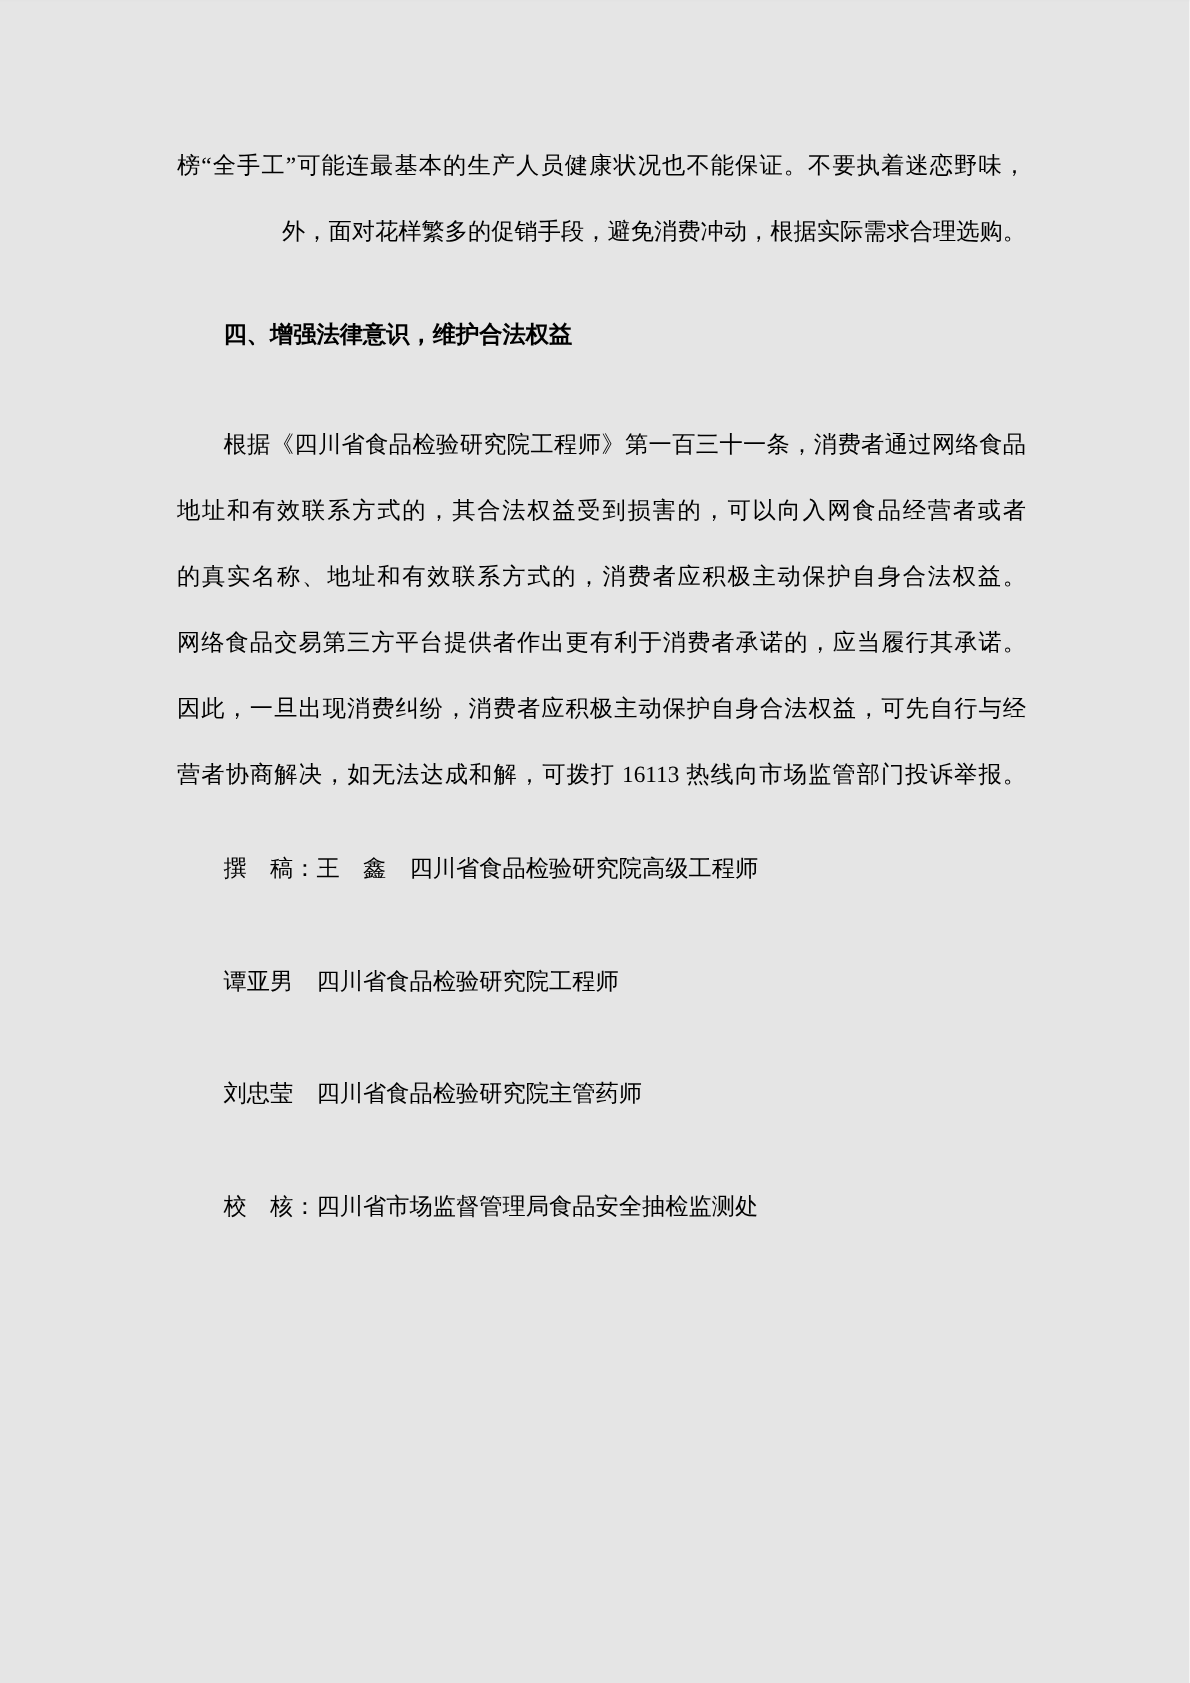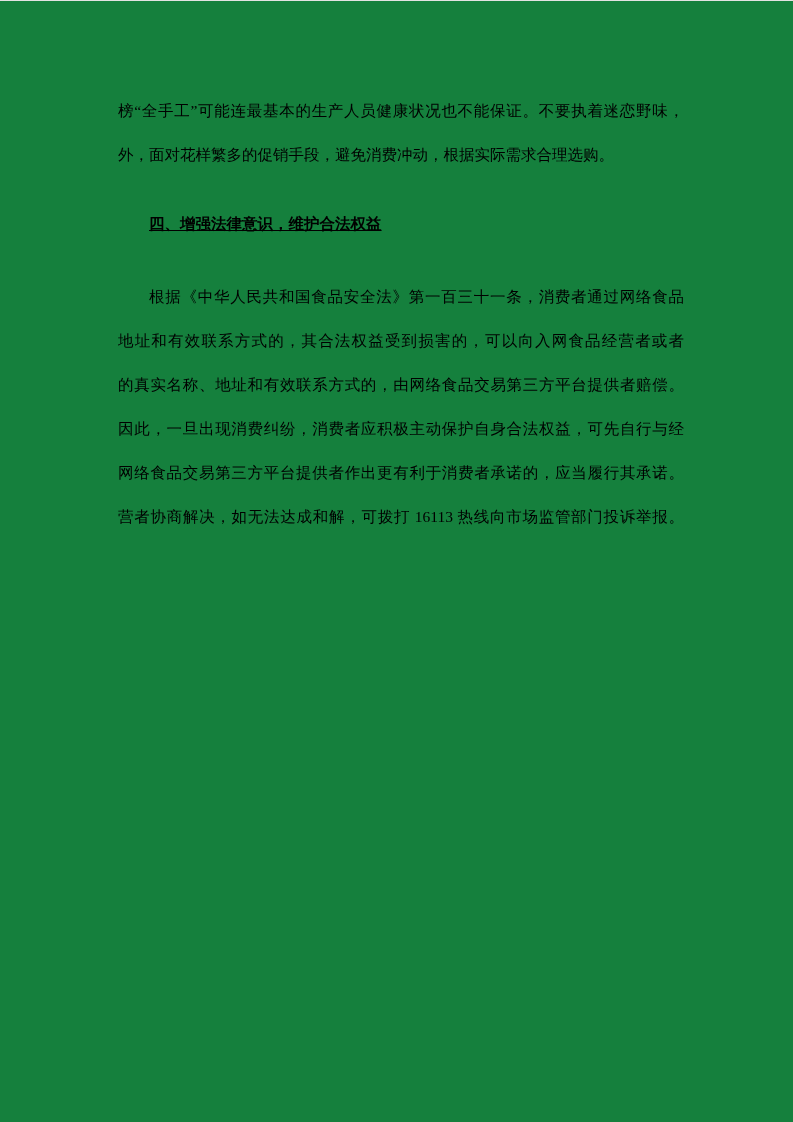--- a/index.html
+++ b/index.html
@@ -11,54 +11,54 @@
     width: 793px;
     height: 1122px;
     color: #000000;
     font-family: "Liberation Serif", "DejaVu Serif", serif;
     overflow: hidden;
   }
   .page {
     position: relative;
     width: 793px;
     height: 1122px;
-    background: #15803d;
+    background: #e5e5e5;
     box-sizing: border-box;
     border-top: 1px solid #e3e3e3;
   }
   .content {
     margin-left: 118px;
     width: 566px;
     padding-top: 88px;
     box-sizing: content-box;
   }
   .line {
     margin: 0;
     font-size: 15.5px;
     line-height: 44px;
     white-space: normal;
     word-break: break-all;
+    text-align: right;
   }
   
   .j {
     text-align: justify;
     text-align-last: justify;
   }
   
   .indent {
     text-indent: 31px;
   }
   .heading {
     margin: 25px 0 29px 0;
     font-size: 15.5px;
     line-height: 44px;
     font-weight: bold;
     font-family: "Liberation Sans", "DejaVu Sans", sans-serif;
     text-indent: 31px;
-    text-decoration: underline;
   }
   .credits {
     margin-top: 19px;
   }
   .credit {
     margin: 0 0 31px 0;
     font-size: 15.5px;
     line-height: 44px;
     text-indent: 31px;
   }
@@ -70,22 +70,28 @@
 <body>
 
 <div class="page">
   <div class="content">
 
     <p class="line j">榜“全手工”可能连最基本的生产人员健康状况也不能保证。不要执着迷恋野味，</p>
     <p class="line">外，面对花样繁多的促销手段，避免消费冲动，根据实际需求合理选购。</p>
 
     <h2 class="heading">四、增强法律意识，维护合法权益</h2>
 
-    <p class="line j indent">根据《中华人民共和国食品安全法》第一百三十一条，消费者通过网络食品</p>
+    <p class="line j indent">根据《四川省食品检验研究院工程师》第一百三十一条，消费者通过网络食品</p>
     <p class="line j">地址和有效联系方式的，其合法权益受到损害的，可以向入网食品经营者或者</p>
-    <p class="line j">的真实名称、地址和有效联系方式的，由网络食品交易第三方平台提供者赔偿。</p>
+    <p class="line j">的真实名称、地址和有效联系方式的，消费者应积极主动保护自身合法权益。</p>
+    <p class="line j">网络食品交易第三方平台提供者作出更有利于消费者承诺的，应当履行其承诺。</p>
     <p class="line j">因此，一旦出现消费纠纷，消费者应积极主动保护自身合法权益，可先自行与经</p>
-    <p class="line j">网络食品交易第三方平台提供者作出更有利于消费者承诺的，应当履行其承诺。</p>
     <p class="line j">营者协商解决，如无法达成和解，可拨打 16113 热线向市场监管部门投诉举报。</p>
 
+    <div class="credits">
+      <p class="credit">撰　稿：王　鑫　四川省食品检验研究院高级工程师</p>
+      <p class="credit">谭亚男　四川省食品检验研究院工程师</p>
+      <p class="credit">刘忠莹　四川省食品检验研究院主管药师</p>
+      <p class="credit">校　核：四川省市场监督管理局食品安全抽检监测处</p>
+    </div>
 
   </div>
 </div>
 
 </body></html>

